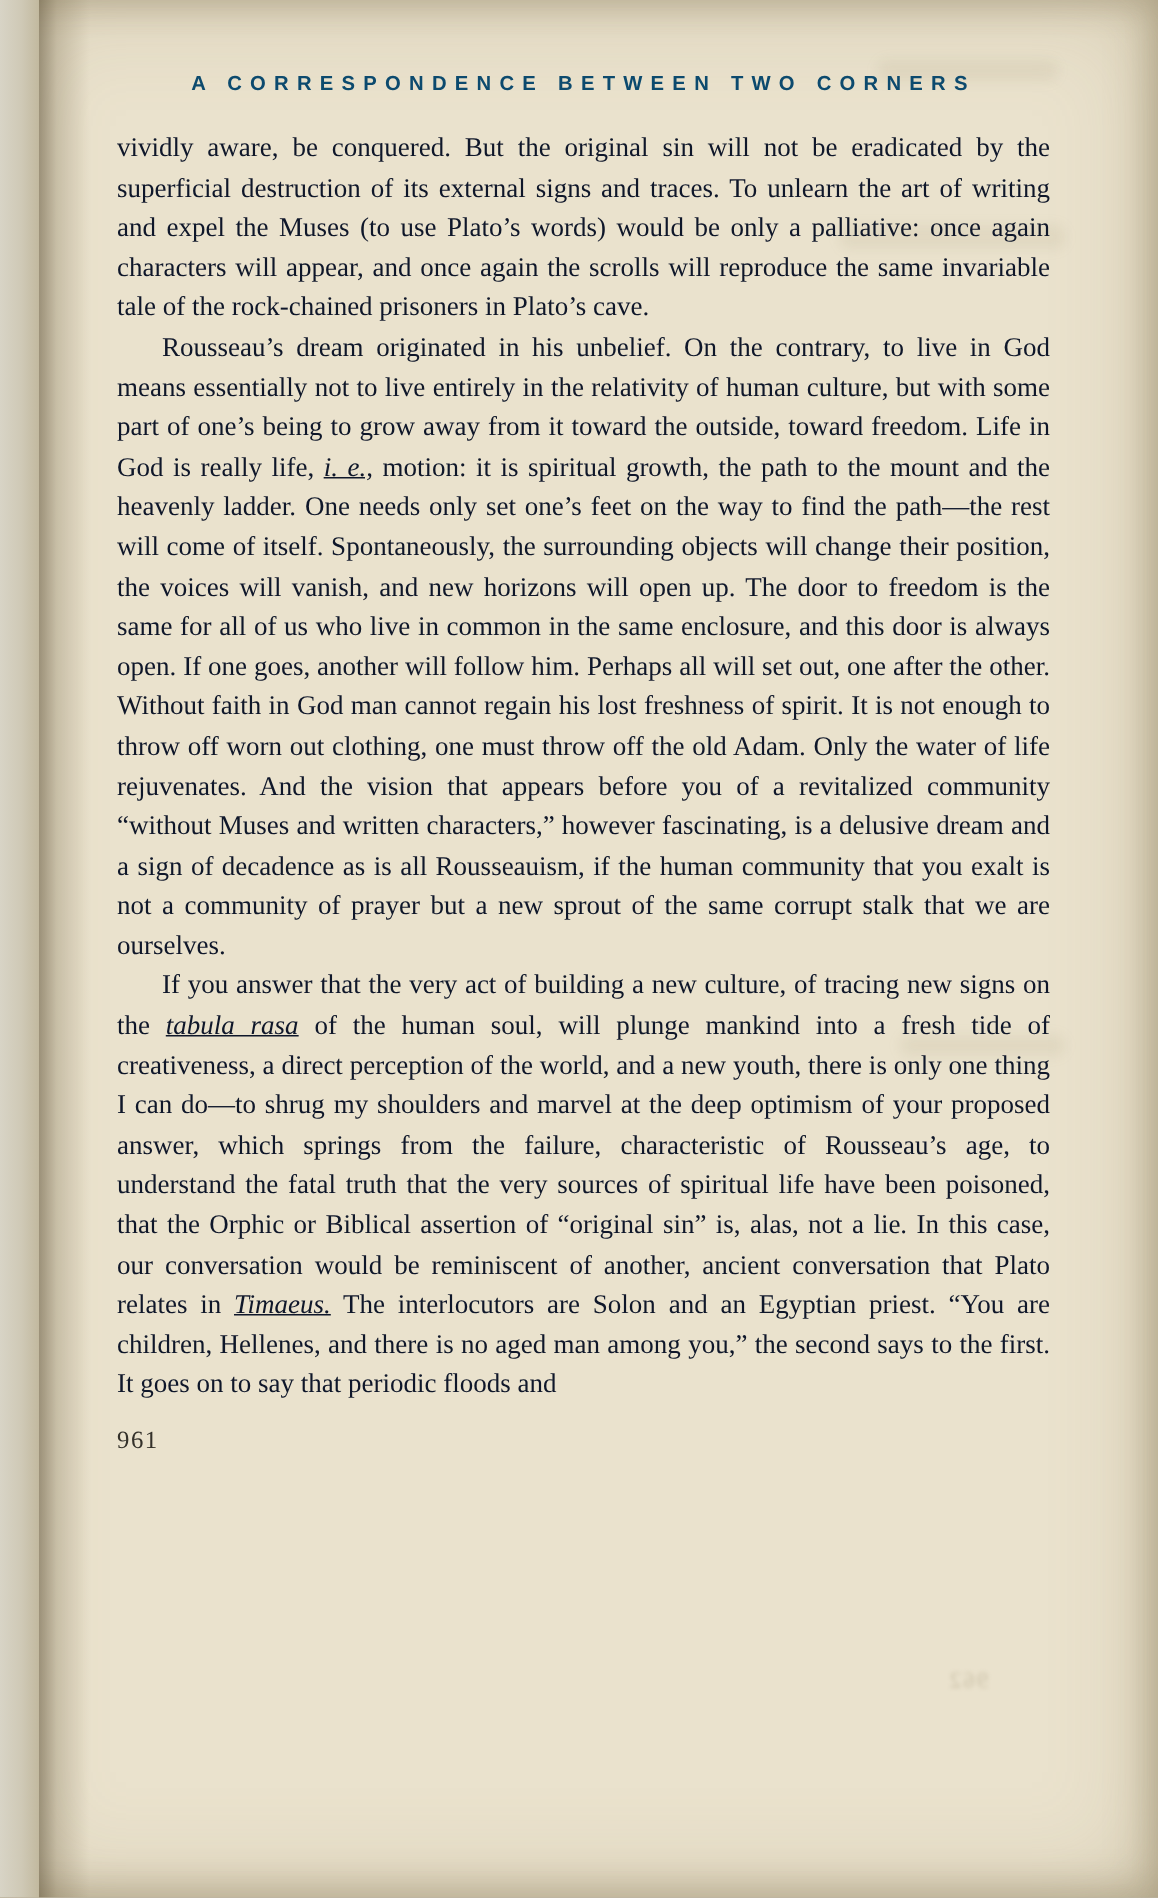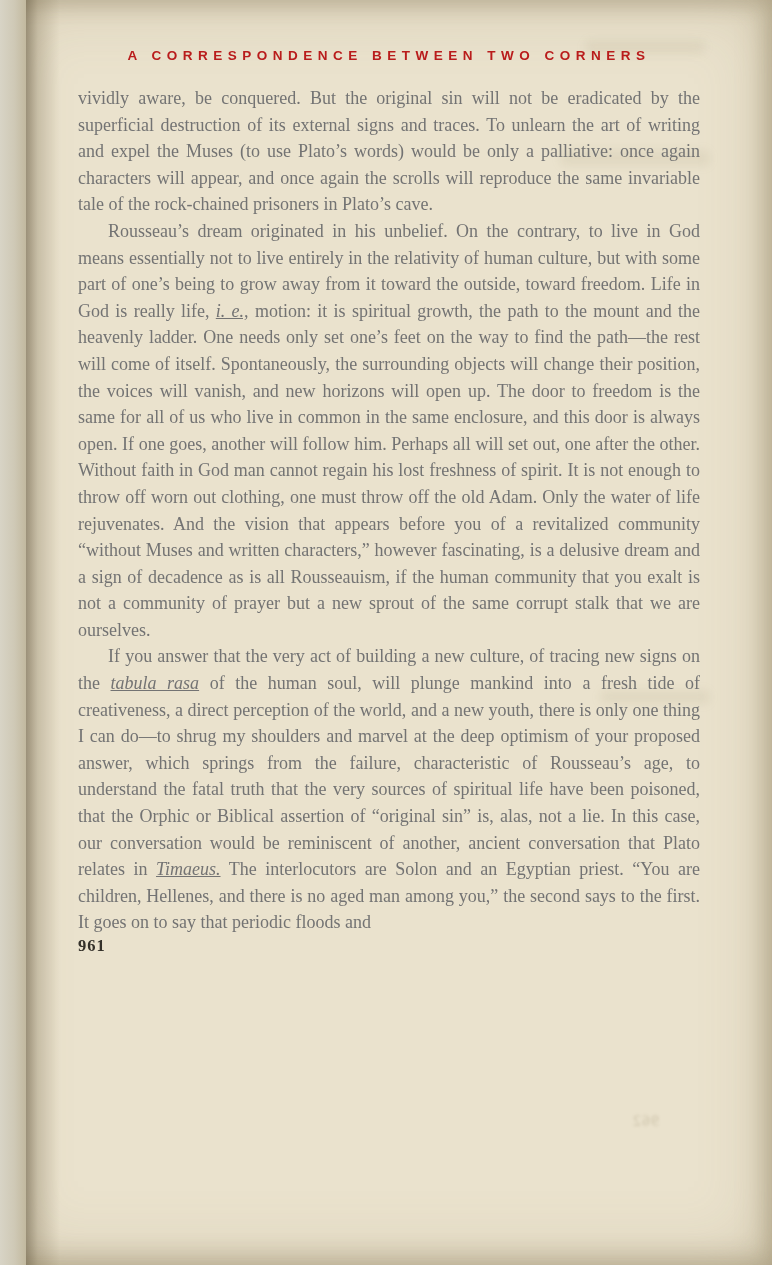--- a/index.html
+++ b/index.html
@@ -41,42 +41,43 @@
     position: absolute;
     left: 78px;
     top: 48px;
     width: 622px;
   }
   .running-head {
     font-family: "Liberation Sans", "DejaVu Sans", sans-serif;
     font-weight: bold;
     font-size: 13.5px;
     letter-spacing: 5.5px;
-    color: #b91c1c;
+    color: #0c4a6e;
     text-align: center;
     margin: 0 0 22px 0;
     white-space: nowrap;
   }
   .body-text p {
     margin: 0;
     font-size: 18px;
     line-height: 26.6px;
-    color: #737373;
+    color: #0f172a;
     text-align: justify;
     text-justify: inter-word;
   }
   .body-text p.indent {
     text-indent: 30px;
   }
   .body-text em {
     font-style: italic;
     text-decoration: underline;
   }
   .page-number {
-    font-weight: bold;
+    margin-top: 14px;
+    font-weight: normal;
     font-size: 16.5px;
     color: #34312a;
     letter-spacing: 1px;
   }
   
   .bleed {
     position: absolute;
     pointer-events: none;
     filter: blur(1.5px);
     opacity: 0.20;

